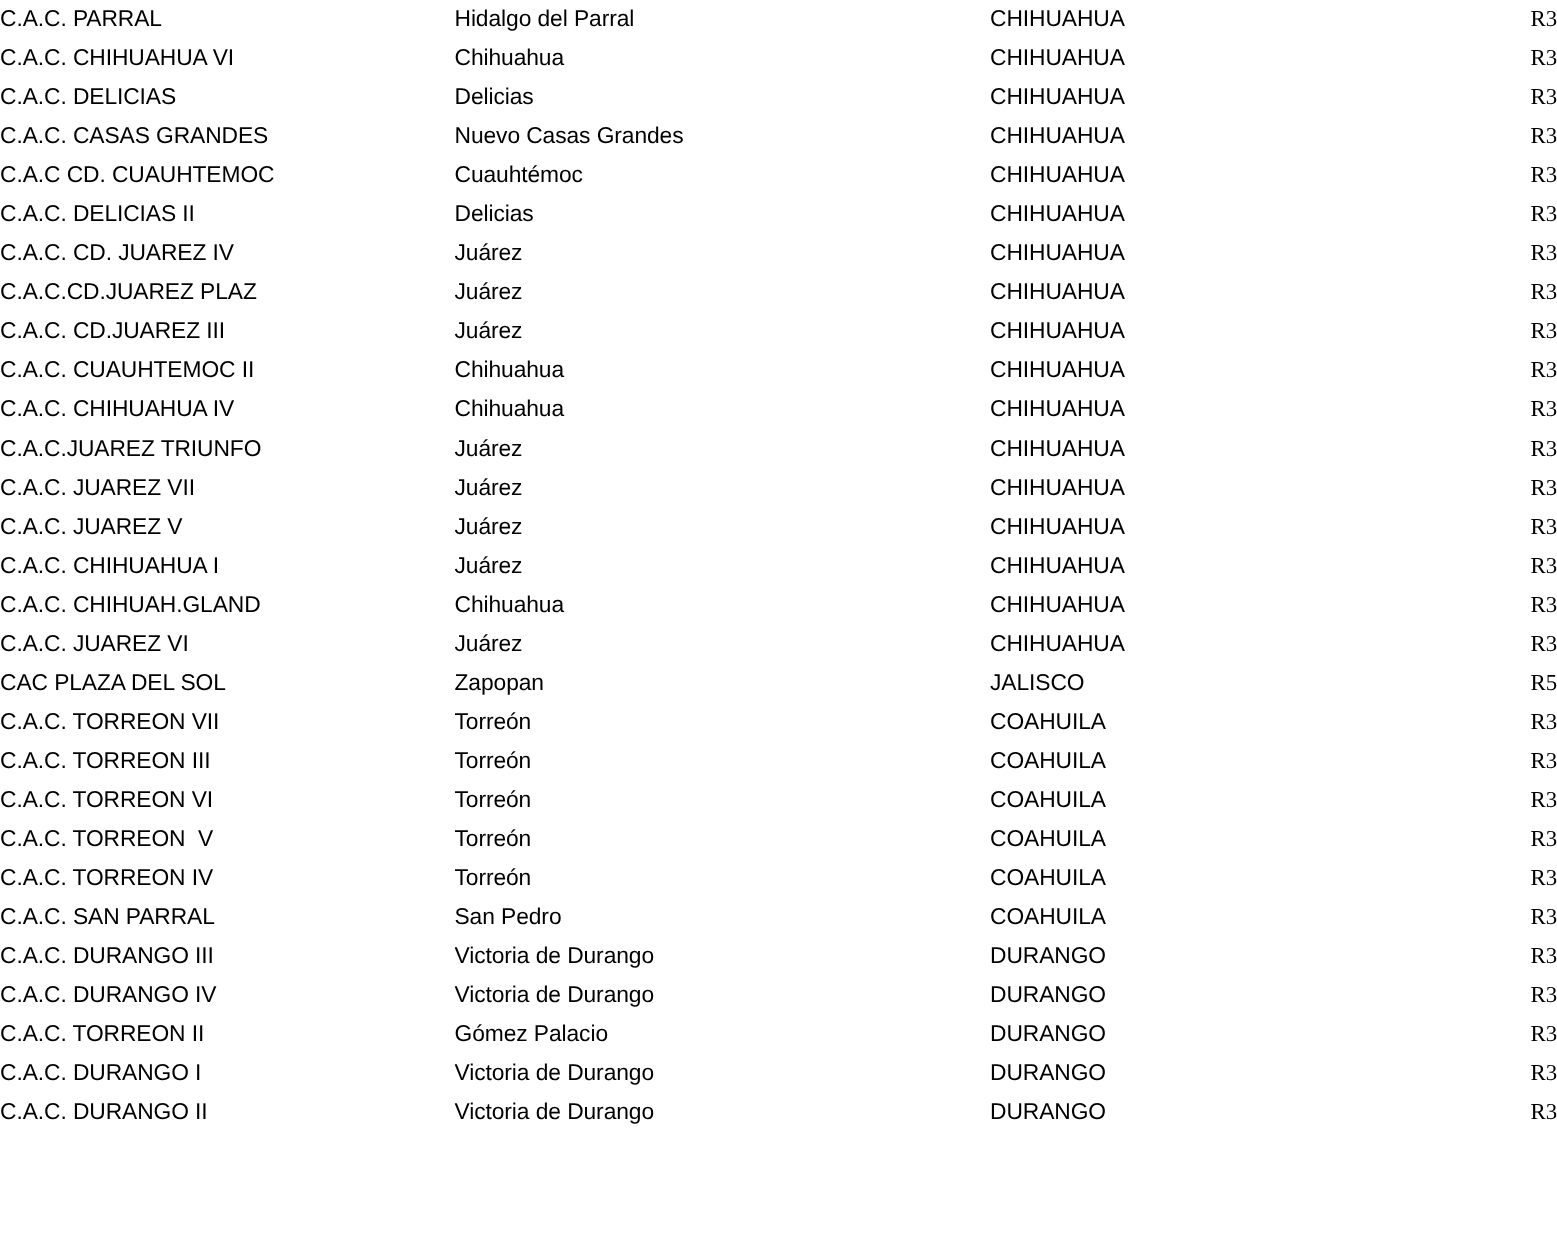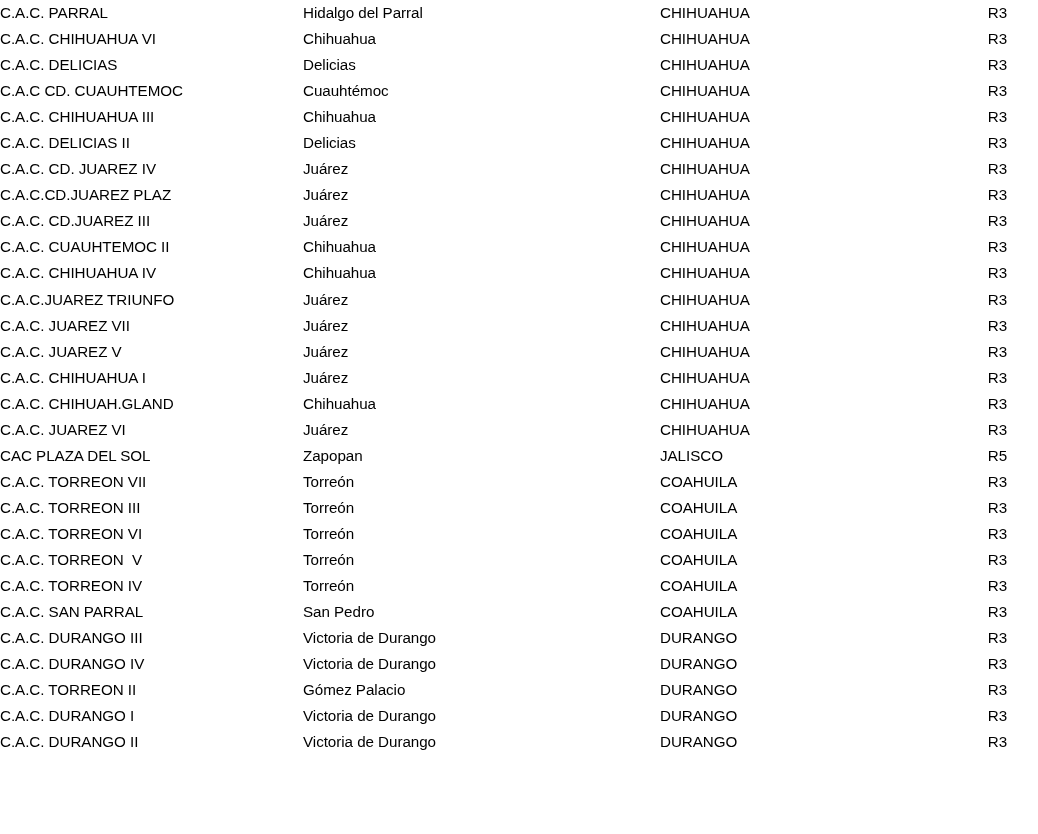--- a/index.html
+++ b/index.html
@@ -42,21 +42,21 @@
     font-size: 15.2px;
     line-height: 26.05px;
     white-space: pre;
     overflow: hidden;
     font-weight: 400;
     letter-spacing: -0.05px;
   }
   td.col-branch   { width: 303px; padding-left: 6px;  box-sizing: border-box; }
   td.col-city     { width: 357px; padding-left: 0px;  box-sizing: border-box; }
   td.col-state    { width: 297px; padding-left: 0px;  box-sizing: border-box; }
-  td.col-region   { width:  81px; text-align: center;   box-sizing: border-box; }
+  td.col-region   { width:  81px; text-align: right;   box-sizing: border-box; font-family: Liberation Serif, serif; }
 </style>
 </head>
 <body>
 
 <div id="doc-page">
   <table class="branch-table">
     <tbody id="table-body">
         <tr>
           <td class="col-branch">C.A.C. PARRAL</td>
           <td class="col-city">Hidalgo del Parral</td>
@@ -69,28 +69,28 @@
           <td class="col-state">CHIHUAHUA</td>
           <td class="col-region">R3</td>
         </tr>
         <tr>
           <td class="col-branch">C.A.C. DELICIAS</td>
           <td class="col-city">Delicias</td>
           <td class="col-state">CHIHUAHUA</td>
           <td class="col-region">R3</td>
         </tr>
         <tr>
+          <td class="col-branch">C.A.C. CASAS GRANDES</td>
+          <td class="col-city">Nuevo Casas Grandes</td>
+          <td class="col-state">CHIHUAHUA</td>
+          <td class="col-region">R3</td>
+        </tr>
+        <tr>
           <td class="col-branch">C.A.C CD. CUAUHTEMOC</td>
           <td class="col-city">Cuauhtémoc</td>
-          <td class="col-state">CHIHUAHUA</td>
-          <td class="col-region">R3</td>
-        </tr>
-        <tr>
-          <td class="col-branch">C.A.C. CHIHUAHUA III</td>
-          <td class="col-city">Chihuahua</td>
           <td class="col-state">CHIHUAHUA</td>
           <td class="col-region">R3</td>
         </tr>
         <tr>
           <td class="col-branch">C.A.C. DELICIAS II</td>
           <td class="col-city">Delicias</td>
           <td class="col-state">CHIHUAHUA</td>
           <td class="col-region">R3</td>
         </tr>
         <tr>

